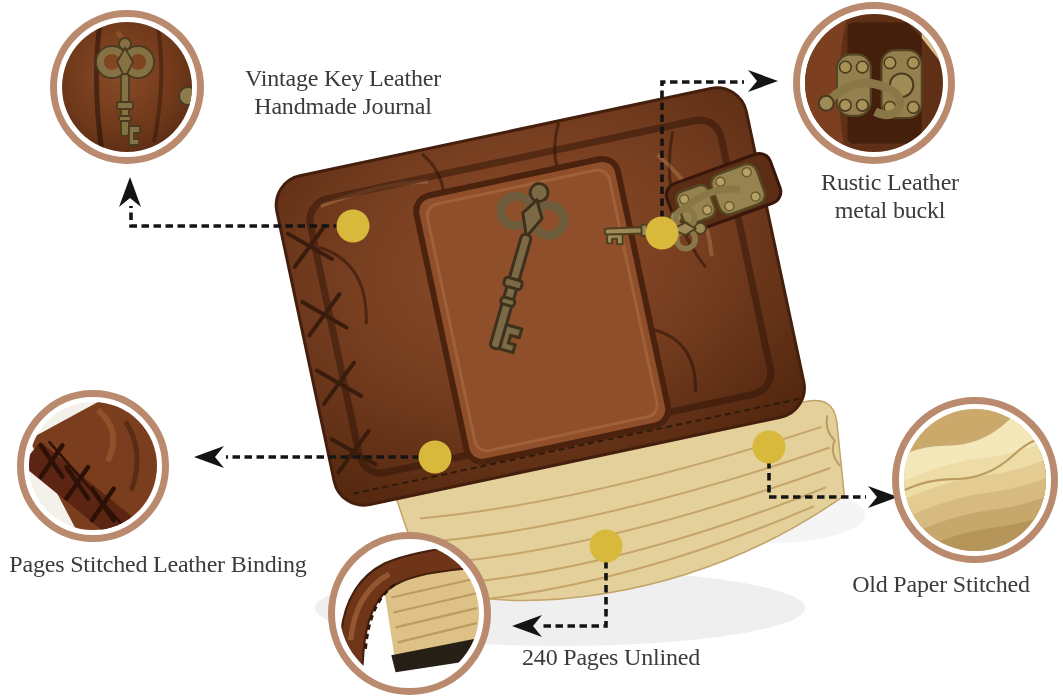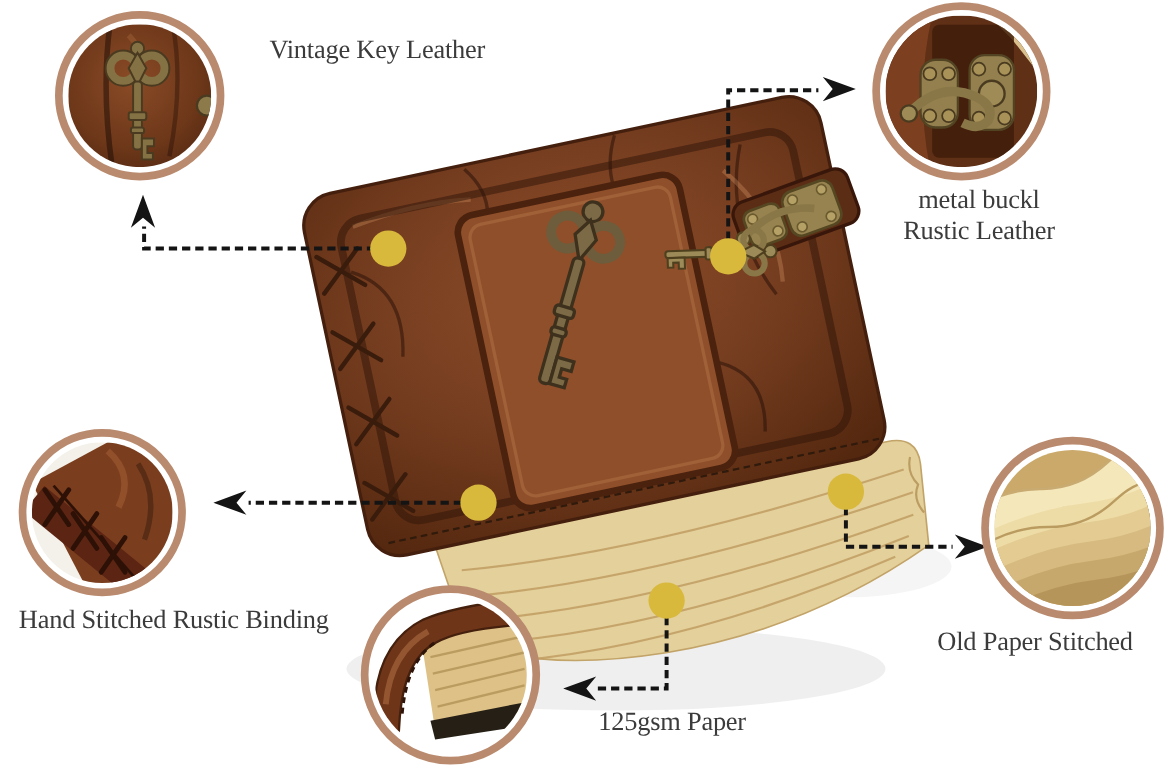--- a/index.html
+++ b/index.html
@@ -245,34 +245,35 @@
             <path d="M54 92 L128 74"></path>
         </g>
         <path d="M0 96 Q2 38 42 18 Q70 6 130 0 L130 22 Q72 26 52 38 Q26 52 22 100 L20 130 L0 130 Z" fill="#6e3519" stroke="#45200d" stroke-width="2"></path>
         <path d="M10 90 Q14 46 46 28" stroke="rgba(220,150,95,0.35)" stroke-width="5" fill="none"></path>
         <path d="M24 98 Q28 52 54 36" stroke="#2e1408" stroke-width="2.5" stroke-dasharray="5 4" fill="none"></path>
         <polygon points="48,104 130,88 130,108 52,120" fill="#261f15"></polygon>
       </svg>
     </div>
   </div>
 
-  <div class="label" style="left:343px;top:32px;text-align:center;">
+  <div class="label" style="left:343px;top:64px;text-align:center;">
     <div>Vintage Key Leather</div>
+    <div>Handmade Journal</div>
   </div>
 
   <div class="label" style="left:890px;top:168px;">
+    <div>Rustic Leather</div>
     <div>metal buckl</div>
-    <div>Rustic Leather</div>
   </div>
 
   <div class="label" style="left:158px;top:550px;">
-    <div>Hand Stitched Rustic Binding</div>
+    <div>Pages Stitched Leather Binding</div>
   </div>
 
   <div class="label" style="left:941px;top:570px;">
     <div>Old Paper Stitched</div>
   </div>
 
   <div class="label" style="left:611px;top:643px;">
-    <div>125gsm Paper</div>
+    <div>240 Pages Unlined</div>
   </div>
 
 </div>
 
 </body></html>

